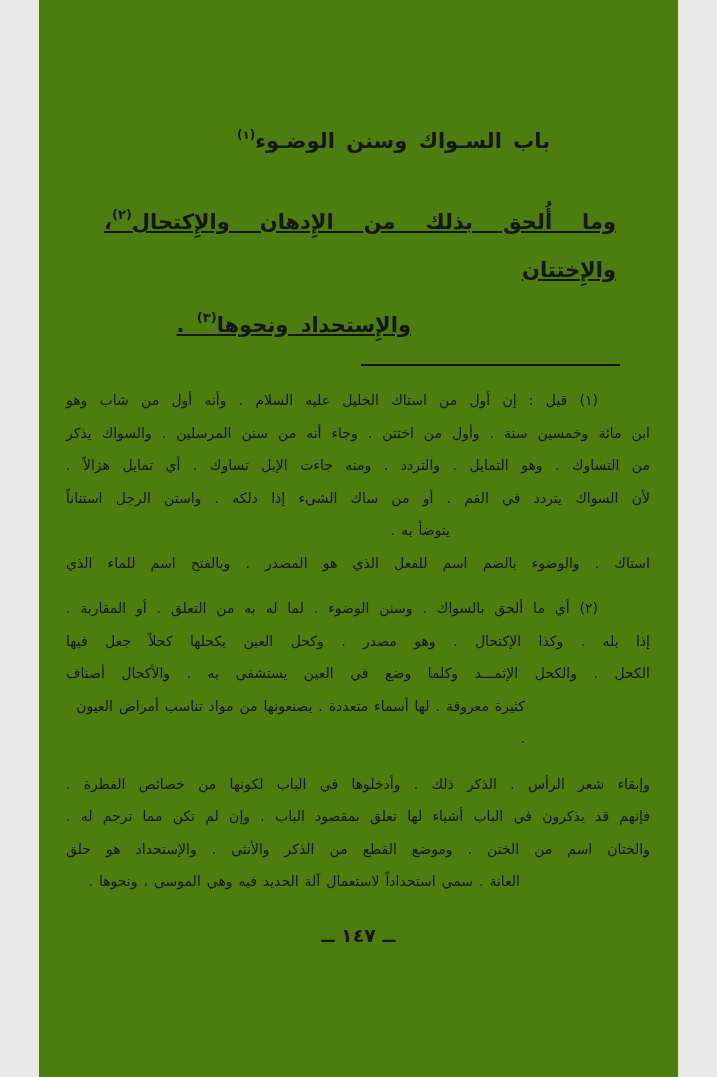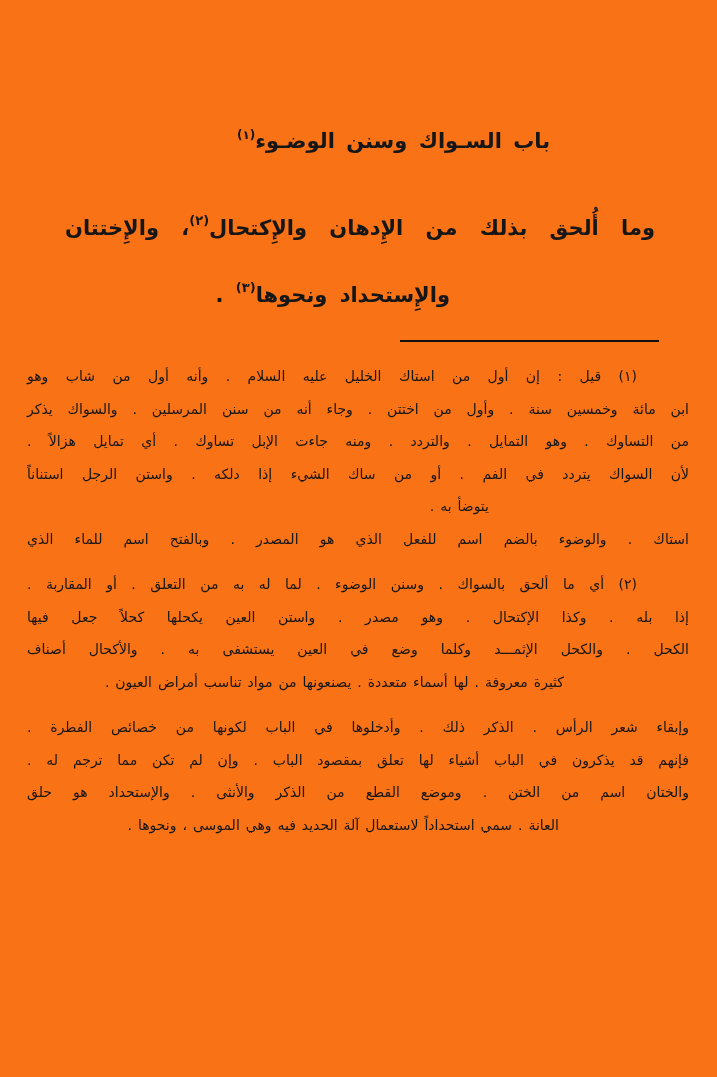--- a/index.html
+++ b/index.html
@@ -1,22 +1,22 @@
 <!DOCTYPE html>
 <html lang="ar" dir="rtl"><head>
 <meta charset="utf-8">
 <style>
   * { margin: 0; padding: 0; box-sizing: border-box; }
   html, body { background: #e8e8e8; }
   .page {
     position: relative;
-    width: 717px;
+    width: 639px;
     height: 1077px;
     margin: 0 auto;
-    background: #f97316;
+    background: #4d7c0f;
     color: #161616;
     direction: rtl;
     font-family: "DejaVu Sans", sans-serif;
     overflow: hidden;
   }
   
   .title-wrap {
     margin-top: 128px;
     text-align: center;
     transform: translateX(35px);
@@ -30,22 +30,23 @@
     font-weight: bold;
     letter-spacing: 0;
     word-spacing: 0;
   }
   
   .matn {
     margin-top: 38px;
     padding: 0 62px 0 65px;
     font-weight: bold;
     font-size: 21px;
-    line-height: 60px;
+    line-height: 48px;
     word-spacing: 7px;
+    text-decoration: underline;
   }
   .matn .m-line1 {
     text-align: justify;
     text-align-last: justify;
   }
   .matn .m-line2 {
     text-align: right;
     padding-right: 205px;
     word-spacing: 5px;
   }
@@ -114,28 +115,29 @@
       <div class="fn-line fn-first">(١) قيل : إن أول من استاك الخليل عليه السلام . وأنه أول من شاب وهو</div>
       <div class="fn-line">ابن مائة وخمسين سنة . وأول من اختتن . وجاء أنه من سنن المرسلين . والسواك يذكر</div>
       <div class="fn-line">من التساوك . وهو التمايل . والتردد . ومنه جاءت الإبل تساوك . أي تمايل هزالاً .</div>
       <div class="fn-line">لأن السواك يتردد في الفم . أو من ساك الشيء إذا دلكه . واستن الرجل استناناً</div>
       <div class="fn-line fn-last fn1-last">يتوضأ به .</div>
       <div class="fn-line">استاك . والوضوء بالضم اسم للفعل الذي هو المصدر . وبالفتح اسم للماء الذي</div>
     </div>
 
     <div class="fn-para">
       <div class="fn-line fn-first">(٢) أي ما ألحق بالسواك . وسنن الوضوء . لما له به من التعلق . أو المقاربة .</div>
-      <div class="fn-line">إذا بله . وكذا الإكتحال . وهو مصدر . واستن العين يكحلها كحلاً جعل فيها</div>
+      <div class="fn-line">إذا بله . وكذا الإكتحال . وهو مصدر . وكحل العين يكحلها كحلاً جعل فيها</div>
       <div class="fn-line">الكحل . والكحل الإثمـــد وكلما وضع في العين يستشفى به . والأكحال أصناف</div>
       <div class="fn-line fn-last fn2-last">كثيرة معروفة . لها أسماء متعددة . يصنعونها من مواد تناسب أمراض العيون .</div>
     </div>
 
     <div class="fn-para">
       <div class="fn-line">وإبقاء شعر الرأس . الذكر ذلك . وأدخلوها في الباب لكونها من خصائص الفطرة .</div>
       <div class="fn-line">فإنهم قد يذكرون في الباب أشياء لها تعلق بمقصود الباب . وإن لم تكن مما ترجم له .</div>
       <div class="fn-line">والختان اسم من الختن . وموضع القطع من الذكر والأنثى . والإستحداد هو حلق</div>
       <div class="fn-line fn-last fn3-last">العانة . سمي استحداداً لاستعمال آلة الحديد فيه وهي الموسى ، ونحوها .</div>
     </div>
 
   </div>
 
+  <div class="page-number">ــ ١٤٧ ــ</div>
 
 </div>
 
 </body></html>

